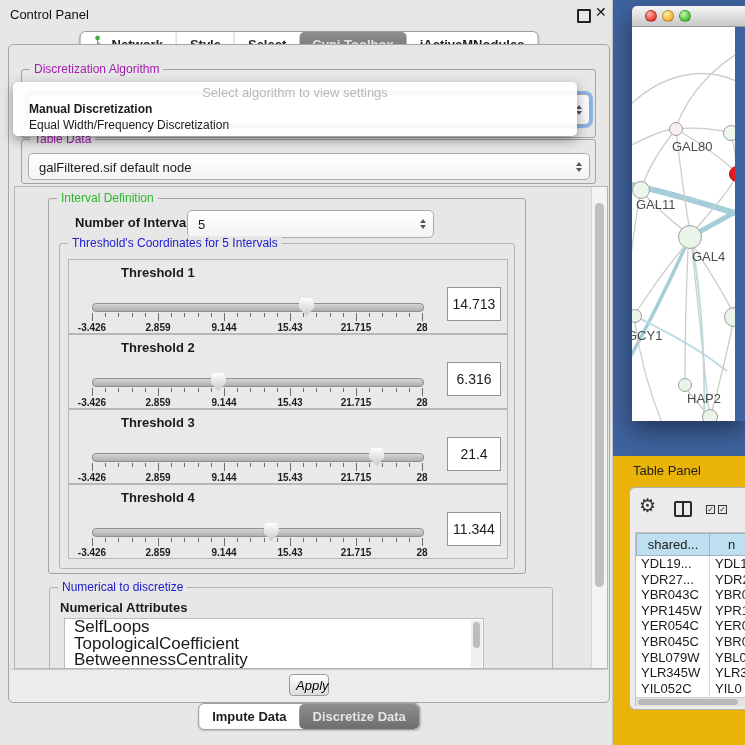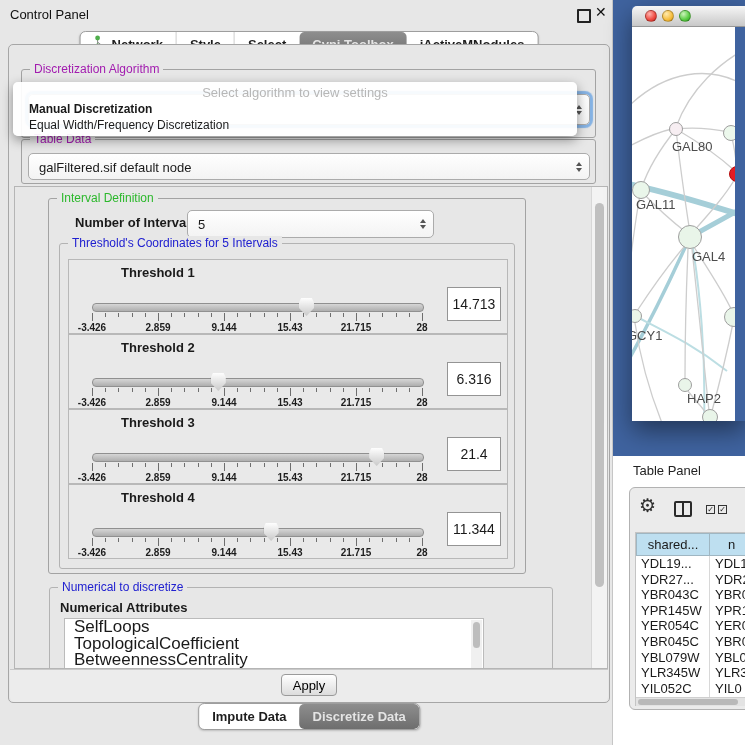--- a/index.html
+++ b/index.html
@@ -56,40 +56,40 @@
            font-size:14px;display:flex;align-items:center;justify-content:center;}
   
   #attr-group{left:34px;top:400px;width:502px;height:110px;border-color:#b3b3b3;}
   #attr-heading{position:absolute;left:10px;top:12px;font-size:13px;font-weight:700;}
   #attr-list{position:absolute;left:14px;top:30px;width:418px;height:78px;background:#fff;border:1px solid #bbb;overflow:hidden;}
   .attr-item{padding:1px 0 1px 9px;font-size:17px;line-height:14.5px;}
   #attr-list .list-scroll{position:absolute;right:1px;top:1px;width:11px;height:74px;background:#f0f0f0;}
   #attr-list .list-thumb{position:absolute;left:2px;top:2px;width:7px;height:26px;border-radius:4px;background:#bdbdbd;}
   
   #apply-strip{position:absolute;left:1px;top:624px;width:598px;height:32px;background:#ececec;border-top:1px solid #c9c9c9;border-radius:0 0 5px 5px;}
-  #apply-btn{position:absolute;left:50%;transform:translateX(-50%);top:4px;width:56px;height:22px;border:1px solid #9a9a9a;border-radius:4px;
-             background:linear-gradient(#ffffff,#dcdcdc);font-size:13px;font-family:inherit;}
+  #apply-btn{position:absolute;left:50%;transform:translateX(-50%);top:4px;width:40px;height:22px;border:1px solid #9a9a9a;border-radius:4px;
+             background:linear-gradient(#ffffff,#dcdcdc);font-size:13px;font-family:inherit;font-style:italic;}
   
   #algo-popup{position:absolute;left:13px;top:82px;width:564px;height:54px;background:rgba(255,255,255,.93);
               border-radius:5px;box-shadow:0 4px 12px rgba(0,0,0,.4);z-index:50;padding-top:3px;box-sizing:border-box;}
   .popup-header{text-align:center;font-size:13px;color:#b7b7b7;line-height:16px;}
   .popup-item{font-size:12px;line-height:16px;padding-left:16px;}
   .popup-item.bold{font-weight:700;}
   
   #desktop-blue{position:absolute;left:613px;top:0;width:132px;height:456px;background:#3f639f;}
   #net-window{position:absolute;left:632px;top:6px;width:113px;height:415px;box-shadow:0 10px 24px rgba(0,0,0,.45);}
   .mac-titlebar{position:absolute;left:0;top:0;width:100%;height:21px;border-radius:5px 0 0 0;
                 background:linear-gradient(#f6f6f6,#c8c8c8);border-bottom:1px solid #979797;box-sizing:border-box;}
   .light{position:absolute;top:4px;width:12px;height:12px;border-radius:50%;border:1px solid rgba(0,0,0,.25);box-sizing:border-box;}
   #canvas{position:absolute;left:0;top:21px;width:103px;height:394px;background:#fff;overflow:hidden;}
   #edges{position:absolute;left:0;top:0;}
   .node{position:absolute;border:1px solid #9e9e9e;border-radius:50%;box-sizing:border-box;}
   .node-label{position:absolute;font-size:13px;color:#4c4c4c;white-space:nowrap;}
   
-  #table-region{position:absolute;left:613px;top:456px;width:132px;height:289px;background:#ffffff;text-decoration:underline;}
+  #table-region{position:absolute;left:613px;top:456px;width:132px;height:289px;background:#eab308;text-decoration:underline;}
   #table-panel-title{position:absolute;left:20px;top:7px;font-size:13px;color:#222;}
   #table-panel-box{position:absolute;left:16px;top:31px;width:116px;height:221px;background:#ebebeb;border:1px solid #b2b2b2;border-radius:6px 0 0 6px;}
   .gear{position:absolute;left:9px;top:6px;font-size:19px;color:#2e2e2e;}
   .split-icon{position:absolute;left:44px;top:13px;width:14px;height:12px;border:2px solid #2a2a2a;border-radius:2px;}
   .split-icon i{position:absolute;left:50%;top:0;width:2px;height:100%;background:#2a2a2a;transform:translateX(-50%);}
   .cbx{position:absolute;top:17px;width:9px;height:9px;border:1.5px solid #333;font-size:8px;line-height:8px;text-align:center;color:#222;box-sizing:border-box;}
   #node-table{position:absolute;left:5px;top:44px;width:111px;height:172px;background:#fff;border:1px solid #c4c4c4;border-right:none;}
   .thead{position:absolute;left:0;top:0;width:100%;height:23px;}
   .th{position:absolute;top:0;height:23px;background:#bedff0;border:1px solid #9fb6c2;box-sizing:border-box;
       font-size:13px;display:flex;align-items:center;justify-content:center;color:#1b1b1b;}

